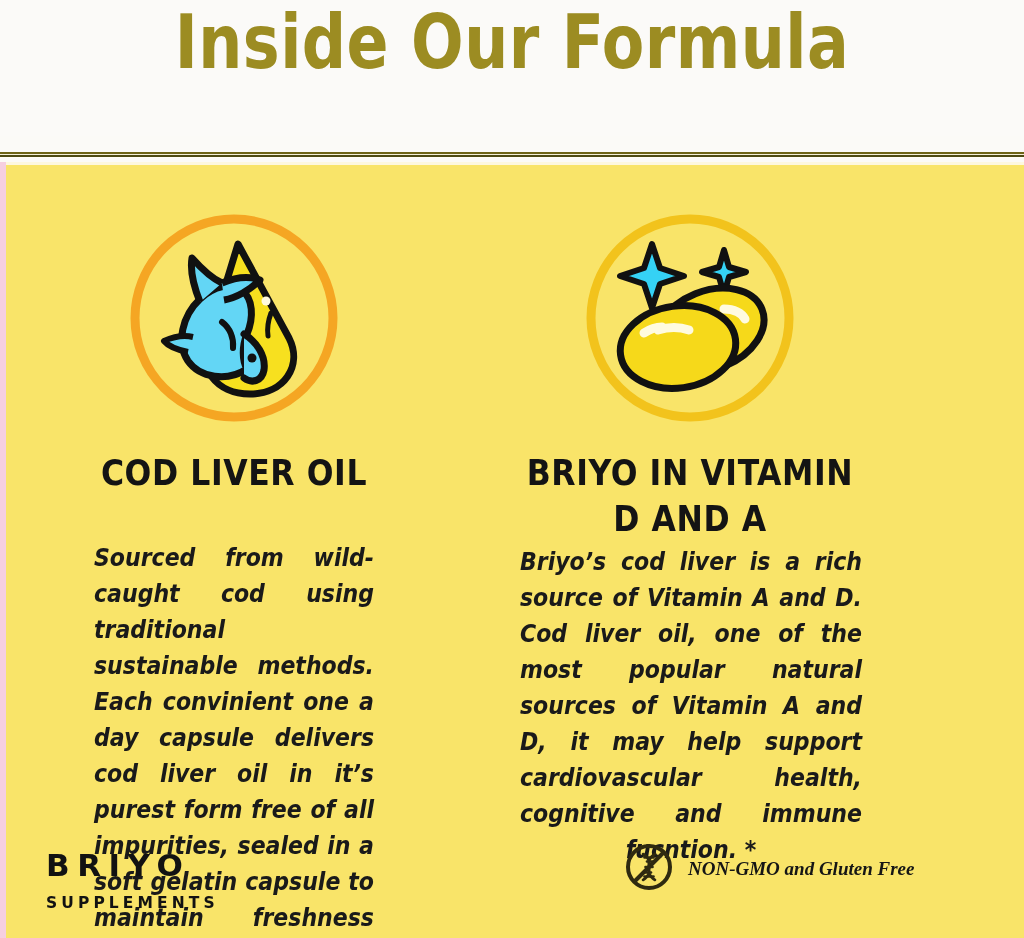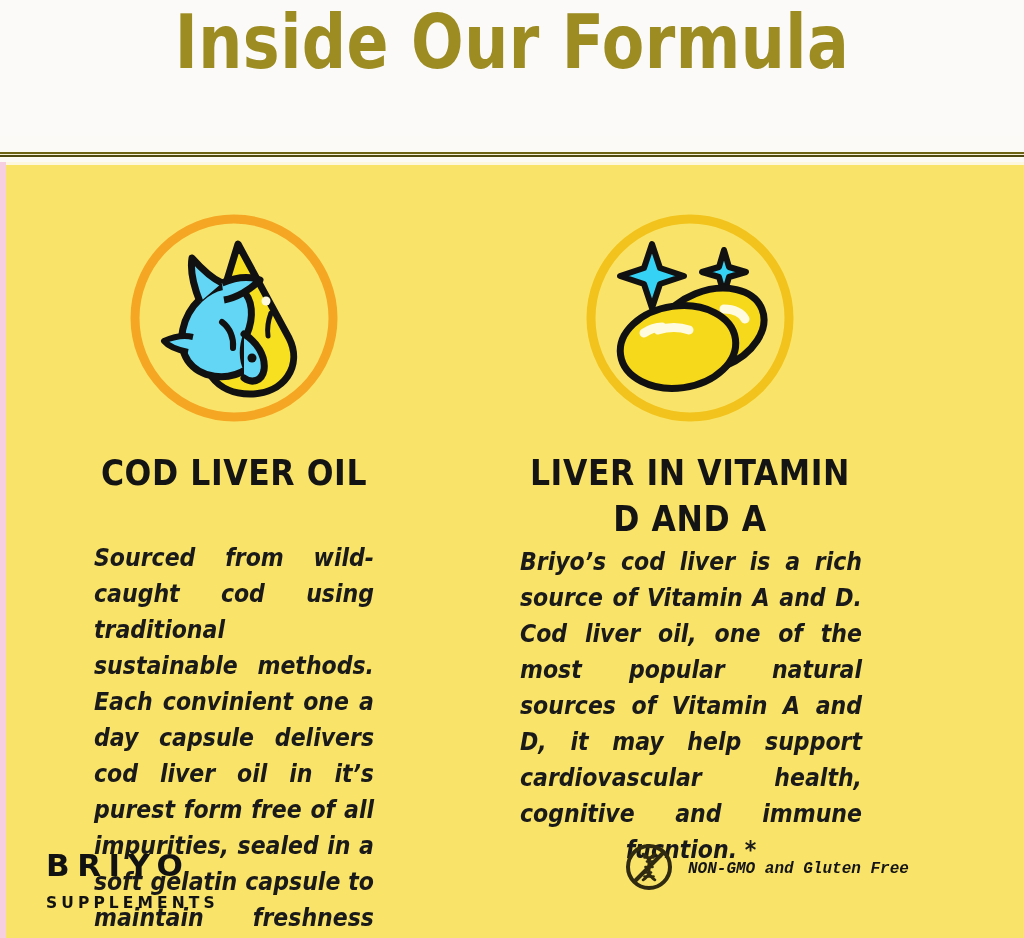--- a/index.html
+++ b/index.html
@@ -170,24 +170,24 @@
   .nongmo {
     position: absolute;
     left: 612px;
     top: 0;
     display: flex;
     align-items: center;
     gap: 14px;
   }
   .nongmo-icon { display: block; }
   .nongmo-label {
-    font-family: Liberation Mono, monospace;
+    font-family: Liberation Serif, serif;
     font-weight: 700;
     font-style: italic;
-    font-size: 16px;
+    font-size: 19px;
     color: #151515;
     white-space: nowrap;
   }
 </style>
 </head>
 <body>
 
 <div class="page">
 
   <div class="header">
@@ -241,21 +241,21 @@
             <path d="M142 40 L147 57 L164 62 L147 67 L142 84 L137 67 L120 62 L137 57 Z" fill="#35d2f5" stroke="#111111" stroke-width="6" stroke-linejoin="round"></path>
 
             <ellipse cx="128" cy="120" rx="56" ry="39" transform="rotate(-22 128 120)" fill="#f6d91a" stroke="#111111" stroke-width="7"></ellipse>
             <path d="M142 99 C152 99 160 103 163 109" fill="none" stroke="#fffbe0" stroke-width="9" stroke-linecap="round"></path>
 
             <ellipse cx="96" cy="137" rx="58" ry="41" transform="rotate(-8 96 137)" fill="#f6d91a" stroke="#111111" stroke-width="7"></ellipse>
             <path d="M76 120 C86 117 98 117 107 120" fill="none" stroke="#fffbe0" stroke-width="9" stroke-linecap="round"></path>
             <path d="M62 123 C68 119 74 117 80 117" fill="none" stroke="#fffbe0" stroke-width="9" stroke-linecap="round"></path>
           </svg>
         </div>
-        <div class="feature-title">LIVER IN VITAMIN
+        <div class="feature-title">BRIYO IN VITAMIN
 D AND A</div>
         <div class="feature-body"> Briyo’s cod liver is a rich source of Vitamin A  and D. Cod liver oil, one of the most popular natural sources of Vitamin A and D, it may help support cardiovascular health, cognitive and immune fucntion. *</div>
       </div>
 
     </div>
 
     <div class="footer">
 
       <div class="brand">
         <div class="brand-name">BRIYO</div>

